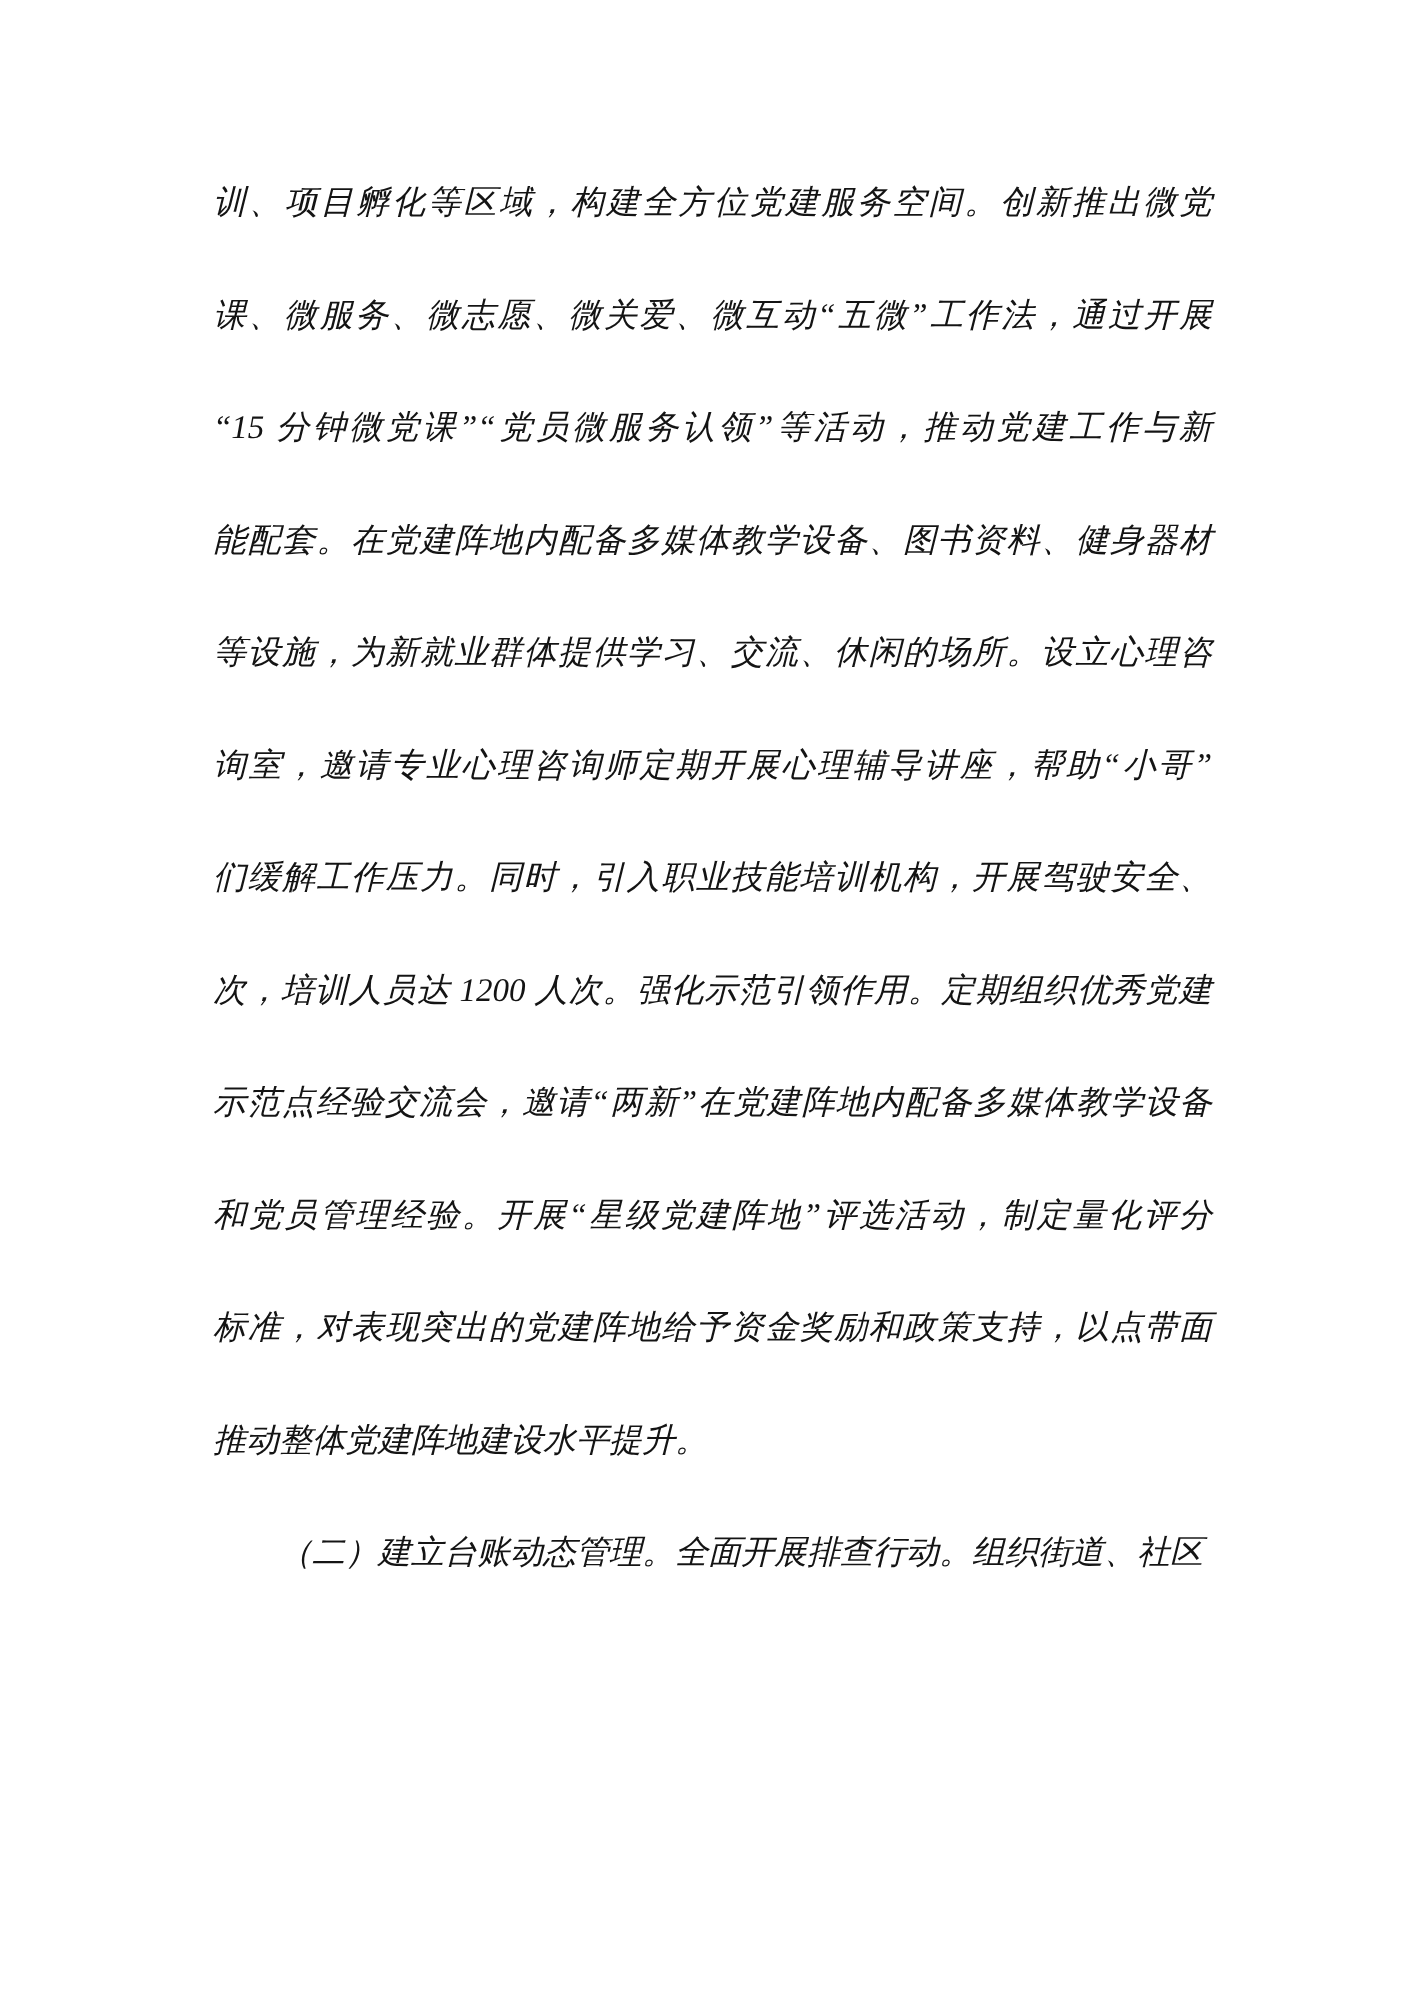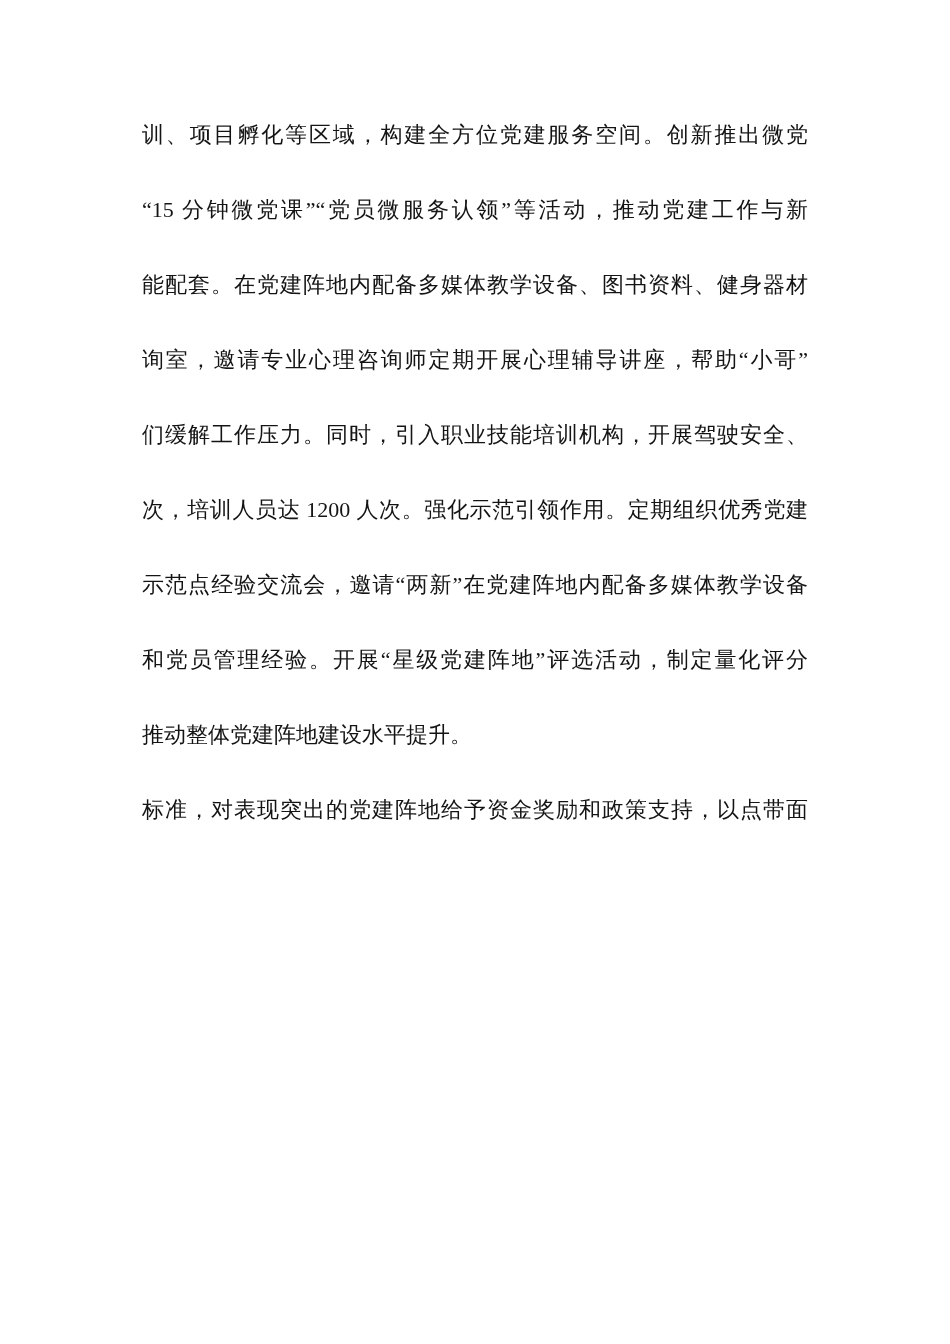--- a/index.html
+++ b/index.html
@@ -25,38 +25,42 @@
     height: 75px;
     line-height: 75px;
     font-size: 22px;
     letter-spacing: 0;
     white-space: nowrap;
     text-align: justify;
     text-align-last: justify;
     -moz-text-align-last: justify;
     text-justify: inter-character;
     color: #141414;
+    font-style: italic;
   }
   .text-line.para-end {
     text-align: left;
     text-align-last: left;
     -moz-text-align-last: left;
     white-space: normal;
   }
   .text-line.indent {
     text-indent: 2em;
   }
 </style>
 </head>
 <body>
 
 <div class="doc-page">
   <div class="text-line">训、项目孵化等区域，构建全方位党建服务空间。创新推出微党</div>
+  <div class="text-line">课、微服务、微志愿、微关爱、微互动“五微”工作法，通过开展</div>
   <div class="text-line">“15 分钟微党课”“党员微服务认领”等活动，推动党建工作与新</div>
   <div class="text-line">能配套。在党建阵地内配备多媒体教学设备、图书资料、健身器材</div>
+  <div class="text-line">等设施，为新就业群体提供学习、交流、休闲的场所。设立心理咨</div>
   <div class="text-line">询室，邀请专业心理咨询师定期开展心理辅导讲座，帮助“小哥”</div>
   <div class="text-line">们缓解工作压力。同时，引入职业技能培训机构，开展驾驶安全、</div>
   <div class="text-line">次，培训人员达 1200 人次。强化示范引领作用。定期组织优秀党建</div>
   <div class="text-line">示范点经验交流会，邀请“两新”在党建阵地内配备多媒体教学设备</div>
   <div class="text-line">和党员管理经验。开展“星级党建阵地”评选活动，制定量化评分</div>
+  <div class="text-line">标准，对表现突出的党建阵地给予资金奖励和政策支持，以点带面</div>
   <div class="text-line para-end">推动整体党建阵地建设水平提升。</div>
-  <div class="text-line">标准，对表现突出的党建阵地给予资金奖励和政策支持，以点带面</div>
+  <div class="text-line para-end indent">（二）建立台账动态管理。全面开展排查行动。组织街道、社区</div>
 </div>
 
 </body></html>

